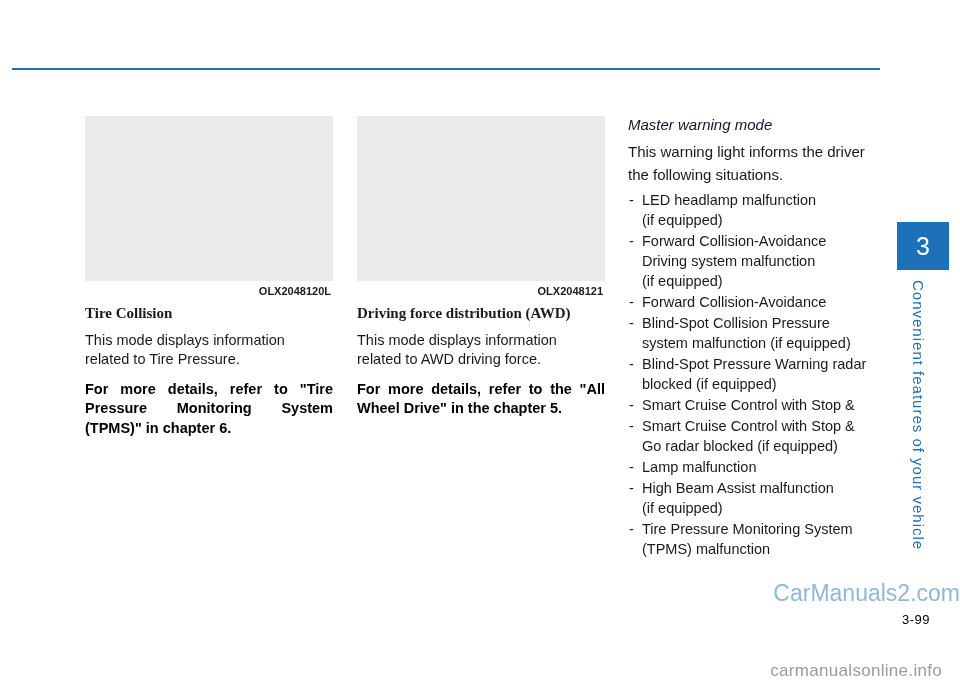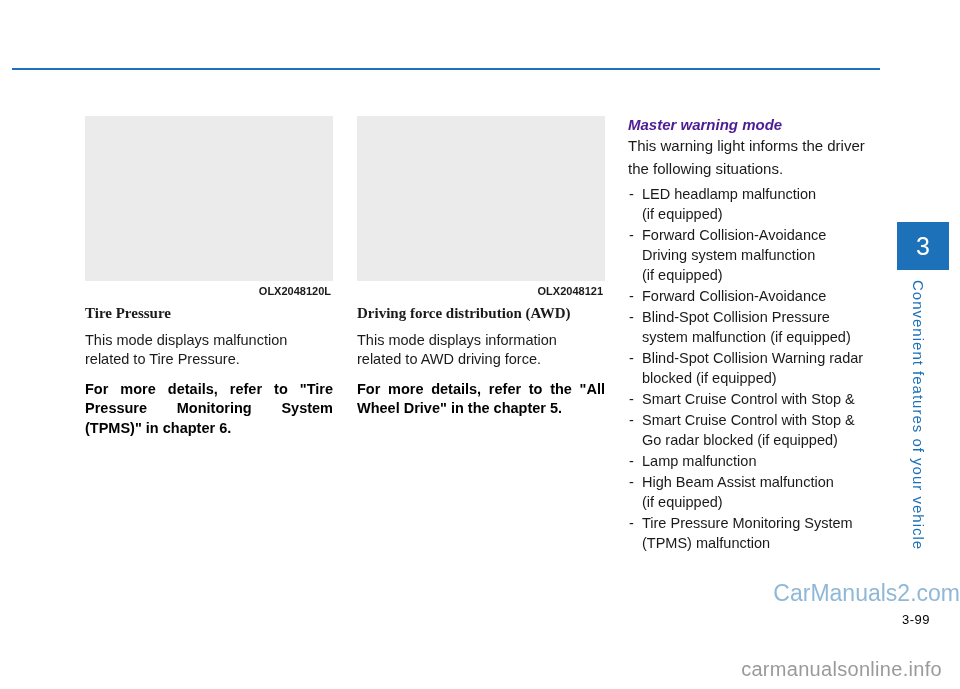--- a/index.html
+++ b/index.html
@@ -109,24 +109,24 @@
     text-align: justify;
   }
   .body-bold-just {
     text-align: justify;
     text-align-last: left;
   }
 
   
   .c3-title {
     font-size: 15px;
-    font-weight: bold;
+    font-weight: normal;
     font-style: italic;
-    color: #4c1d95;
-    margin-bottom: 2px;
+    color: #0f172a;
+    margin-bottom: 8px;
   }
   .c3-intro {
     font-size: 15px;
     color: #1a1a1a;
     line-height: 1.5;
     margin-bottom: 4px;
   }
   ul.dashlist {
     list-style: none;
     margin: 0;
@@ -157,21 +157,21 @@
     top: 580px;
     text-align: right;
     font-size: 23px;
     color: #8fb8d8;
     font-family: "Liberation Sans", sans-serif;
   }
   .watermark-bottom {
     position: absolute;
     right: 18px;
     bottom: 8px;
-    font-size: 20px;
+    font-size: 17px;
     color: #9a9a9a;
     font-family: "Liberation Sans", sans-serif;
     letter-spacing: 0.3px;
   }
 </style>
 </head>
 <body>
 
 <div class="page">
 
@@ -180,22 +180,22 @@
   <div class="page-number">3-99</div>
 
   <div class="chapter-tab">3</div>
   <div class="chapter-text">Convenient features of your vehicle</div>
 
   <div class="col col1">
     <div class="fig-wrap">
       <div class="figure"></div>
       <div class="fig-code">OLX2048120L</div>
     </div>
-    <div class="head-serif">Tire Pressure</div>
-    <div class="body-text">This mode displays malfunction related to Tire Pressure.</div>
+    <div class="head-serif">Tire Collision</div>
+    <div class="body-text">This mode displays information related to Tire Pressure.</div>
     <div class="body-bold body-bold-just">For more details, refer to "Tire Pressure Monitoring System (TPMS)" in chapter 6.</div>
   </div>
 
   <div class="col col2">
     <div class="fig-wrap">
       <div class="figure"></div>
       <div class="fig-code">OLX2048121</div>
     </div>
     <div class="head-serif">Driving force distribution (AWD)</div>
     <div class="body-text">This mode displays information related to AWD driving force.</div>
@@ -219,21 +219,21 @@
         <span class="cont">(if equipped)</span>
       </li>
       <li>
         <span class="cont">Forward Collision-Avoidance</span>
       </li>
       <li>
         <span class="cont">Blind-Spot Collision Pressure</span>
         <span class="cont">system malfunction (if equipped)</span>
       </li>
       <li>
-        <span class="cont">Blind-Spot Collision Warning radar</span>
+        <span class="cont">Blind-Spot Pressure Warning radar</span>
         <span class="cont">blocked (if equipped)</span>
       </li>
       <li>
         <span class="cont">Smart Cruise Control with Stop &amp;</span>
       </li>
       <li>
         <span class="cont">Smart Cruise Control with Stop &amp;</span>
         <span class="cont">Go radar blocked (if equipped)</span>
       </li>
       <li>

